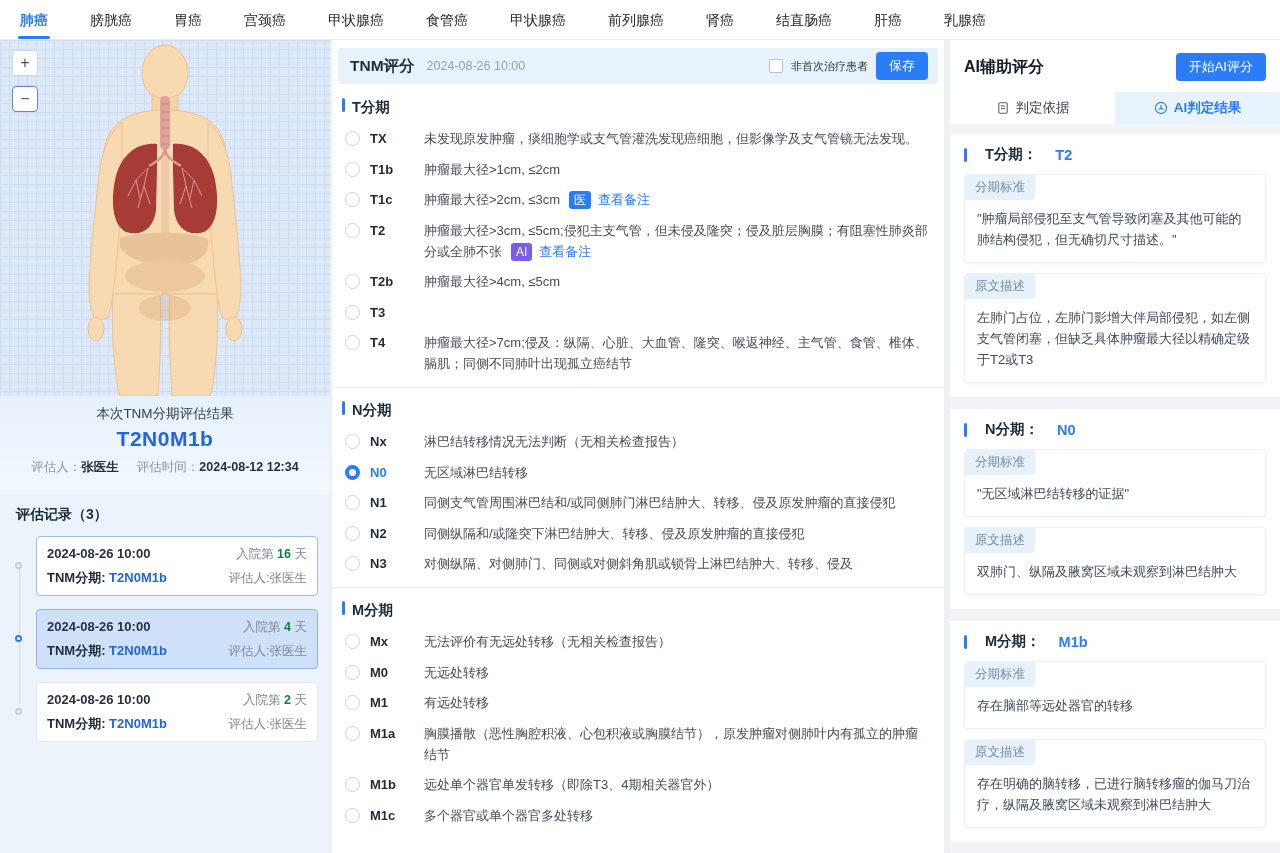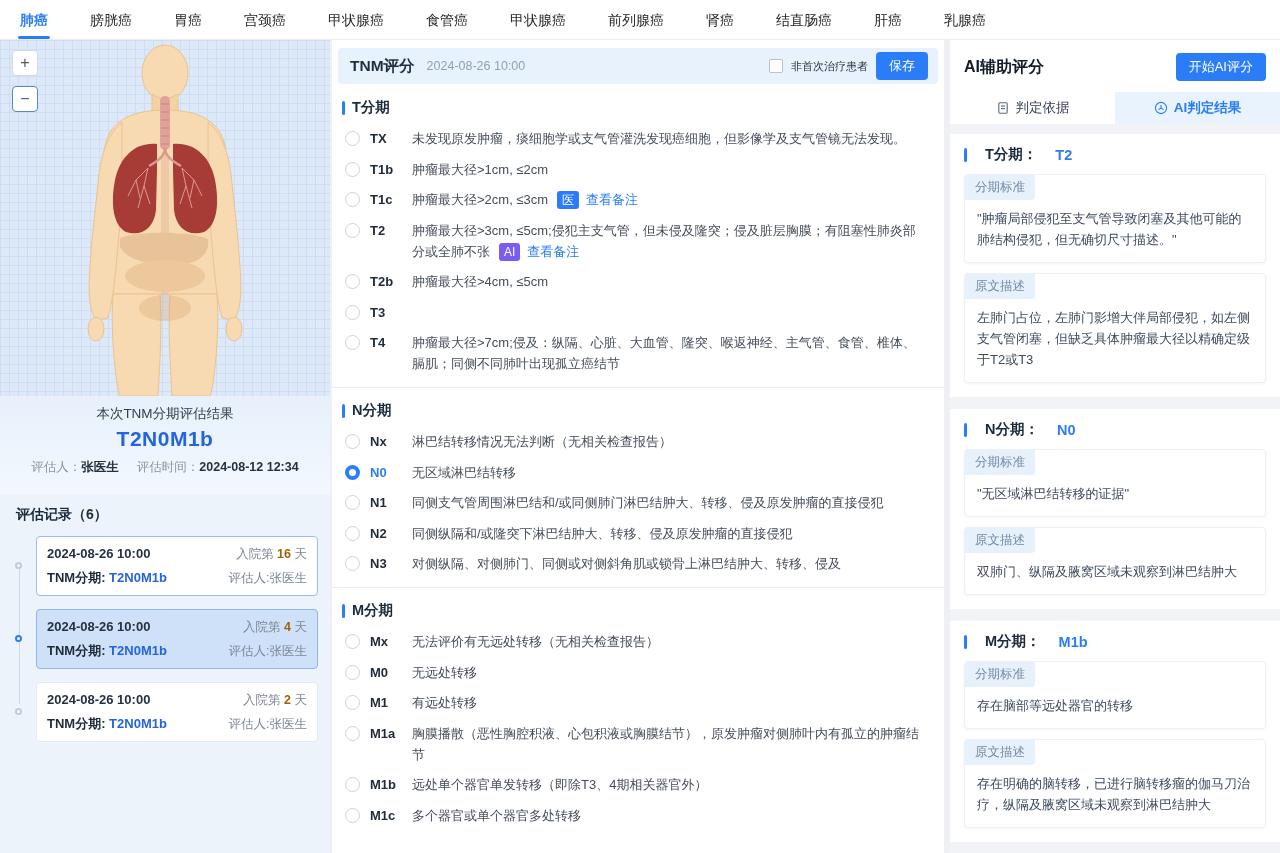--- a/index.html
+++ b/index.html
@@ -40,45 +40,45 @@
   .rec-row { position:relative; margin-bottom:13px; }
   .dot { position:absolute; left:-21px; top:26px; width:7px; height:7px; border:2px solid #c3cbd6; border-radius:50%; background:#fff; }
   .rec-row.selected .dot { border-color:#2b7df7; }
   .rec-card { background:#fff; border:1px solid #e4eaf2; border-radius:4px; padding:9px 10px 8px; font-size:13px; cursor:pointer; }
   .rec-row.outlined .rec-card { border-color:#9dbdf2; }
   .rec-row.selected .rec-card { background:#cfe1f9; border-color:#8fb4f0; }
   .rc-r1,.rc-r2 { display:flex; justify-content:space-between; align-items:baseline; }
   .rc-r1 { margin-bottom:6px; }
   .rc-dt { font-weight:bold; color:#26313f; }
   .rc-day { color:#7b8794; font-size:12.5px; }
-  .rc-day b { color:#a16207; font-weight:bold;text-align:center; }
+  .rc-day b { color:#15803d; font-weight:bold;text-align:center; }
   .rc-stage { font-weight:bold; color:#1f2a38; }
   .rc-stage .blue { color:#2464e0; }
   .rc-ass { color:#7b8794; font-size:12.5px; }
 
   
   .mid { flex:1; background:#fff; margin:0 0 0 2px; display:flex; flex-direction:column; min-width:0; overflow:hidden; }
   .mid-head { margin:8px 6px 0; background:#e7f2fd; border-radius:4px; height:36px; flex:none;
     display:flex; align-items:center; padding:0 10px 0 12px; }
   .mh-title { font-size:15.5px; font-weight:bold; color:#1f2d3d; }
   .mh-date { font-size:12.5px; color:#90a0b5; margin-left:12px; }
   .mh-right { margin-left:auto; display:flex; align-items:center; gap:8px; }
   .checkbox { width:14px; height:14px; border:1px solid #b9c2cf; border-radius:2px; background:#fff; cursor:pointer; flex:none; }
   .mh-cblabel { font-size:11px; color:#26313f; }
   .btn-primary { background:#2b7df7; color:#fff; border:none; border-radius:4px; font-size:13px; padding:5px 13px; cursor:pointer; font-family:inherit; }
 
   .mid-body { flex:1; padding:10px 16px 0 10px; overflow:hidden; }
-  .sec-h { display:flex; align-items:center; gap:7px; margin:4px 0 11px; }
+  .sec-h { display:flex; align-items:flex-start; gap:7px; margin:4px 0 11px; }
   .bar { width:3px; height:14px; background:#2b7df7; border-radius:2px; flex:none; }
   .sec-name { font-size:14.5px; font-weight:bold; color:#1c2b3a; }
   .opt { display:flex; align-items:flex-start; margin-bottom:9.5px; line-height:21px; font-size:13px; cursor:pointer; }
   .radio { width:15px; height:15px; border:1px solid #ccd3dc; border-radius:50%; margin:3px 10px 0 3px; background:#fff; flex:none; }
   .radio.checked { border:4.5px solid #2b7df7; }
   .code { min-width:33px; flex:none; font-weight:bold; color:#1f2a38; margin-right:9px; }
-  .desc { color:#454d58; flex:1; }
+  .desc { color:#454d58; flex:1;margin-left:12px; }
   .badge { display:inline-block; padding:0 5px; border-radius:3px; color:#fff; font-size:12px; line-height:18px; margin:0 7px 0 9px; }
   .badge.med { background:#2b7df7; }
   .badge.ai { background:#7a5cf0; }
   .note-link { color:#2b7df7; cursor:pointer; }
   .divider { height:1px; background:#ececec; margin:13px -16px 13px -10px; }
 
   
   .right { width:330px; flex:none; margin-left:6px; background:#f1f3f6; display:flex; flex-direction:column; min-height:0; overflow:hidden; }
   .ai-head { background:#fff; padding:13px 14px 11px; display:flex; justify-content:space-between; align-items:center; flex:none;gap:20px; }
   .ai-title { font-size:16px; font-weight:bold; color:#141d28; }
@@ -164,21 +164,21 @@
       <div class="summary">
         <div class="s-title">本次TNM分期评估结果</div>
         <div class="s-value">T2N0M1b</div>
         <div class="s-meta">
           <span><span class="lbl">评估人：</span><span class="val">张医生</span></span>
           <span><span class="lbl">评估时间：</span><span class="val">2024-08-12 12:34</span></span>
         </div>
       </div>
 
       <div class="records">
-        <div class="rec-title">评估记录（6）</div>
+        <div class="rec-title">评估记录（3）</div>
         <div class="rec-list">
             <div class="rec-row outlined">
               <span class="dot"></span>
               <div class="rec-card">
                 <div class="rc-r1">
                   <span class="rc-dt">2024-08-26 10:00</span>
                   <span class="rc-day">入院第 <b>16</b> 天</span>
                 </div>
                 <div class="rc-r2">
                   <span class="rc-stage">TNM分期: <span class="blue">T2N0M1b</span></span>

